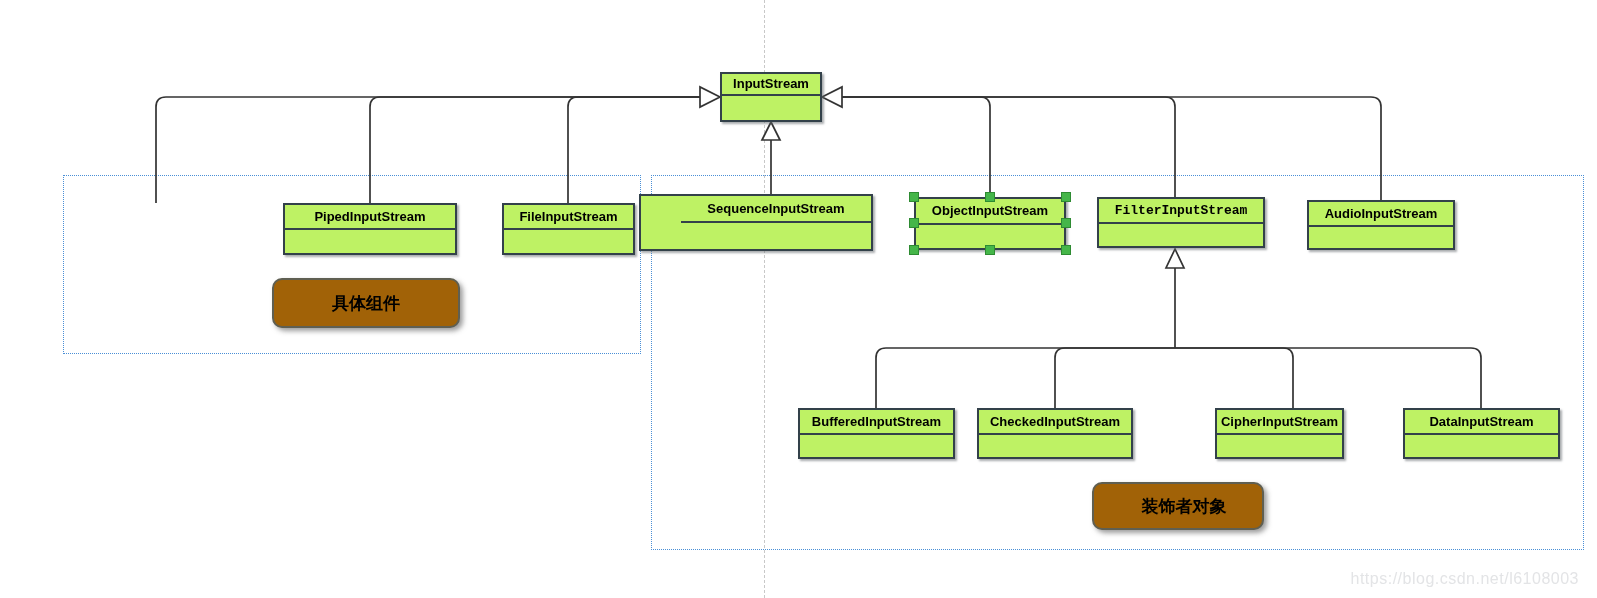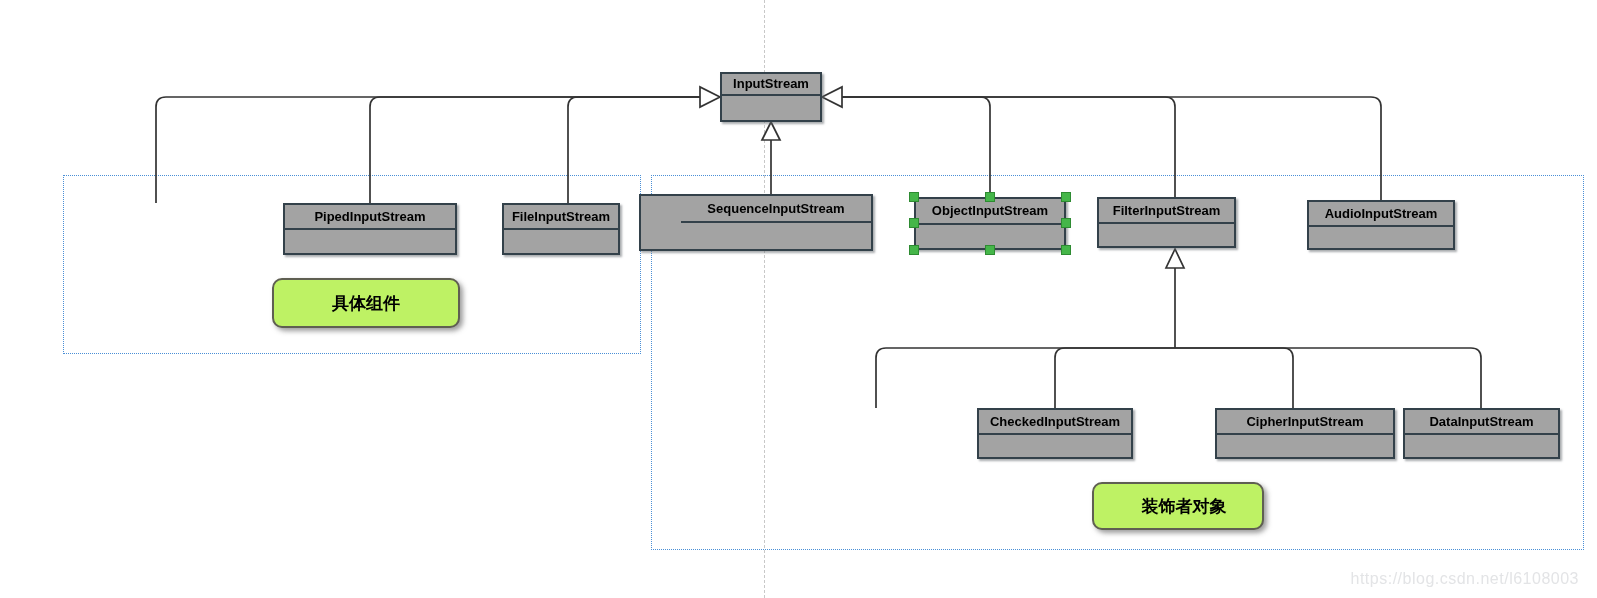--- a/index.html
+++ b/index.html
@@ -11,33 +11,33 @@
   .page-divider {
     position:absolute; top:0; bottom:0; width:0;
     border-left:1px dashed #c8c8c8;
   }
   .group-frame {
     position:absolute; border:1px dotted #4a8fd6; background:transparent;
   }
   .conn-svg { position:absolute; left:0; top:0; }
   .cls {
     position:absolute; display:flex; flex-direction:column;
-    background:#a3a3a3; border:2px solid #33414a;
+    background:#bef264; border:2px solid #33414a;
     box-shadow:2px 2px 2px rgba(100,105,110,0.55);
     box-sizing:border-box;
   }
   .cls-title {
     height:23px; line-height:23px; text-align:center;
     font-weight:bold; font-size:13px; color:#000;
     border-bottom:2px solid #33414a; white-space:nowrap; overflow:hidden;
   }
   .cls-body { flex:1; }
   .note {
     position:absolute; display:flex; align-items:center; justify-content:center;
-    background:#bef264; border:2px solid #5f5f52; border-radius:10px;
+    background:#a16207; border:2px solid #5f5f52; border-radius:10px;
     box-shadow:3px 3px 5px rgba(60,60,60,0.5);
     font-weight:bold; font-size:17px; color:#000; box-sizing:border-box;
   }
   .handle {
     position:absolute; width:10px; height:10px; background:#45b649;
     border:1px solid #2e8b32; box-sizing:border-box;
   }
   .watermark {
     position:absolute; right:18px; bottom:10px;
     font-size:16px; color:#e3e4e6; letter-spacing:0.5px;
@@ -83,60 +83,64 @@
 
   <div class="cls" style="left:720px; top:72px; width:102px; height:50px;">
     <div class="cls-title" style="height:20px; line-height:20px;">InputStream</div>
     <div class="cls-body"></div>
   </div>
 
   <div class="cls" style="left:283px; top:203px; width:174px; height:52px;">
     <div class="cls-title">PipedInputStream</div>
     <div class="cls-body"></div>
   </div>
-  <div class="cls" style="left:502px; top:203px; width:118px; height:52px;">
+  <div class="cls" style="left:502px; top:203px; width:133px; height:52px;">
     <div class="cls-title">FileInputStream</div>
     <div class="cls-body"></div>
   </div>
 
   <div class="note" style="left:272px; top:278px; width:188px; height:50px;">
     <span>具体组件</span>
   </div>
 
   <div class="cls" style="left:639px; top:194px; width:234px; height:57px;padding-left:40px;">
     <div class="cls-title" style="height:25px; line-height:25px;">SequenceInputStream</div>
     <div class="cls-body"></div>
   </div>
   <div class="cls" style="left:914px; top:197px; width:152px; height:53px;">
     <div class="cls-title" style="height:24px; line-height:24px;">ObjectInputStream</div>
     <div class="cls-body"></div>
   </div>
-  <div class="cls" style="left:1097px; top:197px; width:139px; height:51px;">
+  <div class="cls" style="left:1097px; top:197px; width:168px; height:51px;font-family:Liberation Mono, monospace;">
     <div class="cls-title">FilterInputStream</div>
     <div class="cls-body"></div>
   </div>
   <div class="cls" style="left:1307px; top:200px; width:148px; height:50px;">
     <div class="cls-title">AudioInputStream</div>
     <div class="cls-body"></div>
   </div>
 
   <div class="handle" style="left:909px;  top:192px;"></div>
   <div class="handle" style="left:985px;  top:192px;"></div>
   <div class="handle" style="left:1061px; top:192px;"></div>
   <div class="handle" style="left:909px;  top:218px;"></div>
   <div class="handle" style="left:1061px; top:218px;"></div>
   <div class="handle" style="left:909px;  top:245px;"></div>
   <div class="handle" style="left:985px;  top:245px;"></div>
   <div class="handle" style="left:1061px; top:245px;"></div>
 
+  <div class="cls" style="left:798px; top:408px; width:157px; height:51px;">
+    <div class="cls-title">BufferedInputStream</div>
+    <div class="cls-body"></div>
+  </div>
   <div class="cls" style="left:977px; top:408px; width:156px; height:51px;">
     <div class="cls-title">CheckedInputStream</div>
     <div class="cls-body"></div>
   </div>
-  <div class="cls" style="left:1215px; top:408px; width:180px; height:51px;">
+  <div class="cls" style="left:1215px; top:408px; width:129px; height:51px;">
     <div class="cls-title">CipherInputStream</div>
     <div class="cls-body"></div>
   </div>
   <div class="cls" style="left:1403px; top:408px; width:157px; height:51px;">
     <div class="cls-title">DataInputStream</div>
     <div class="cls-body"></div>
   </div>
 
   <div class="note" style="left:1092px; top:482px; width:172px; height:48px;padding-left:12px;">
     <span>装饰者对象</span>

